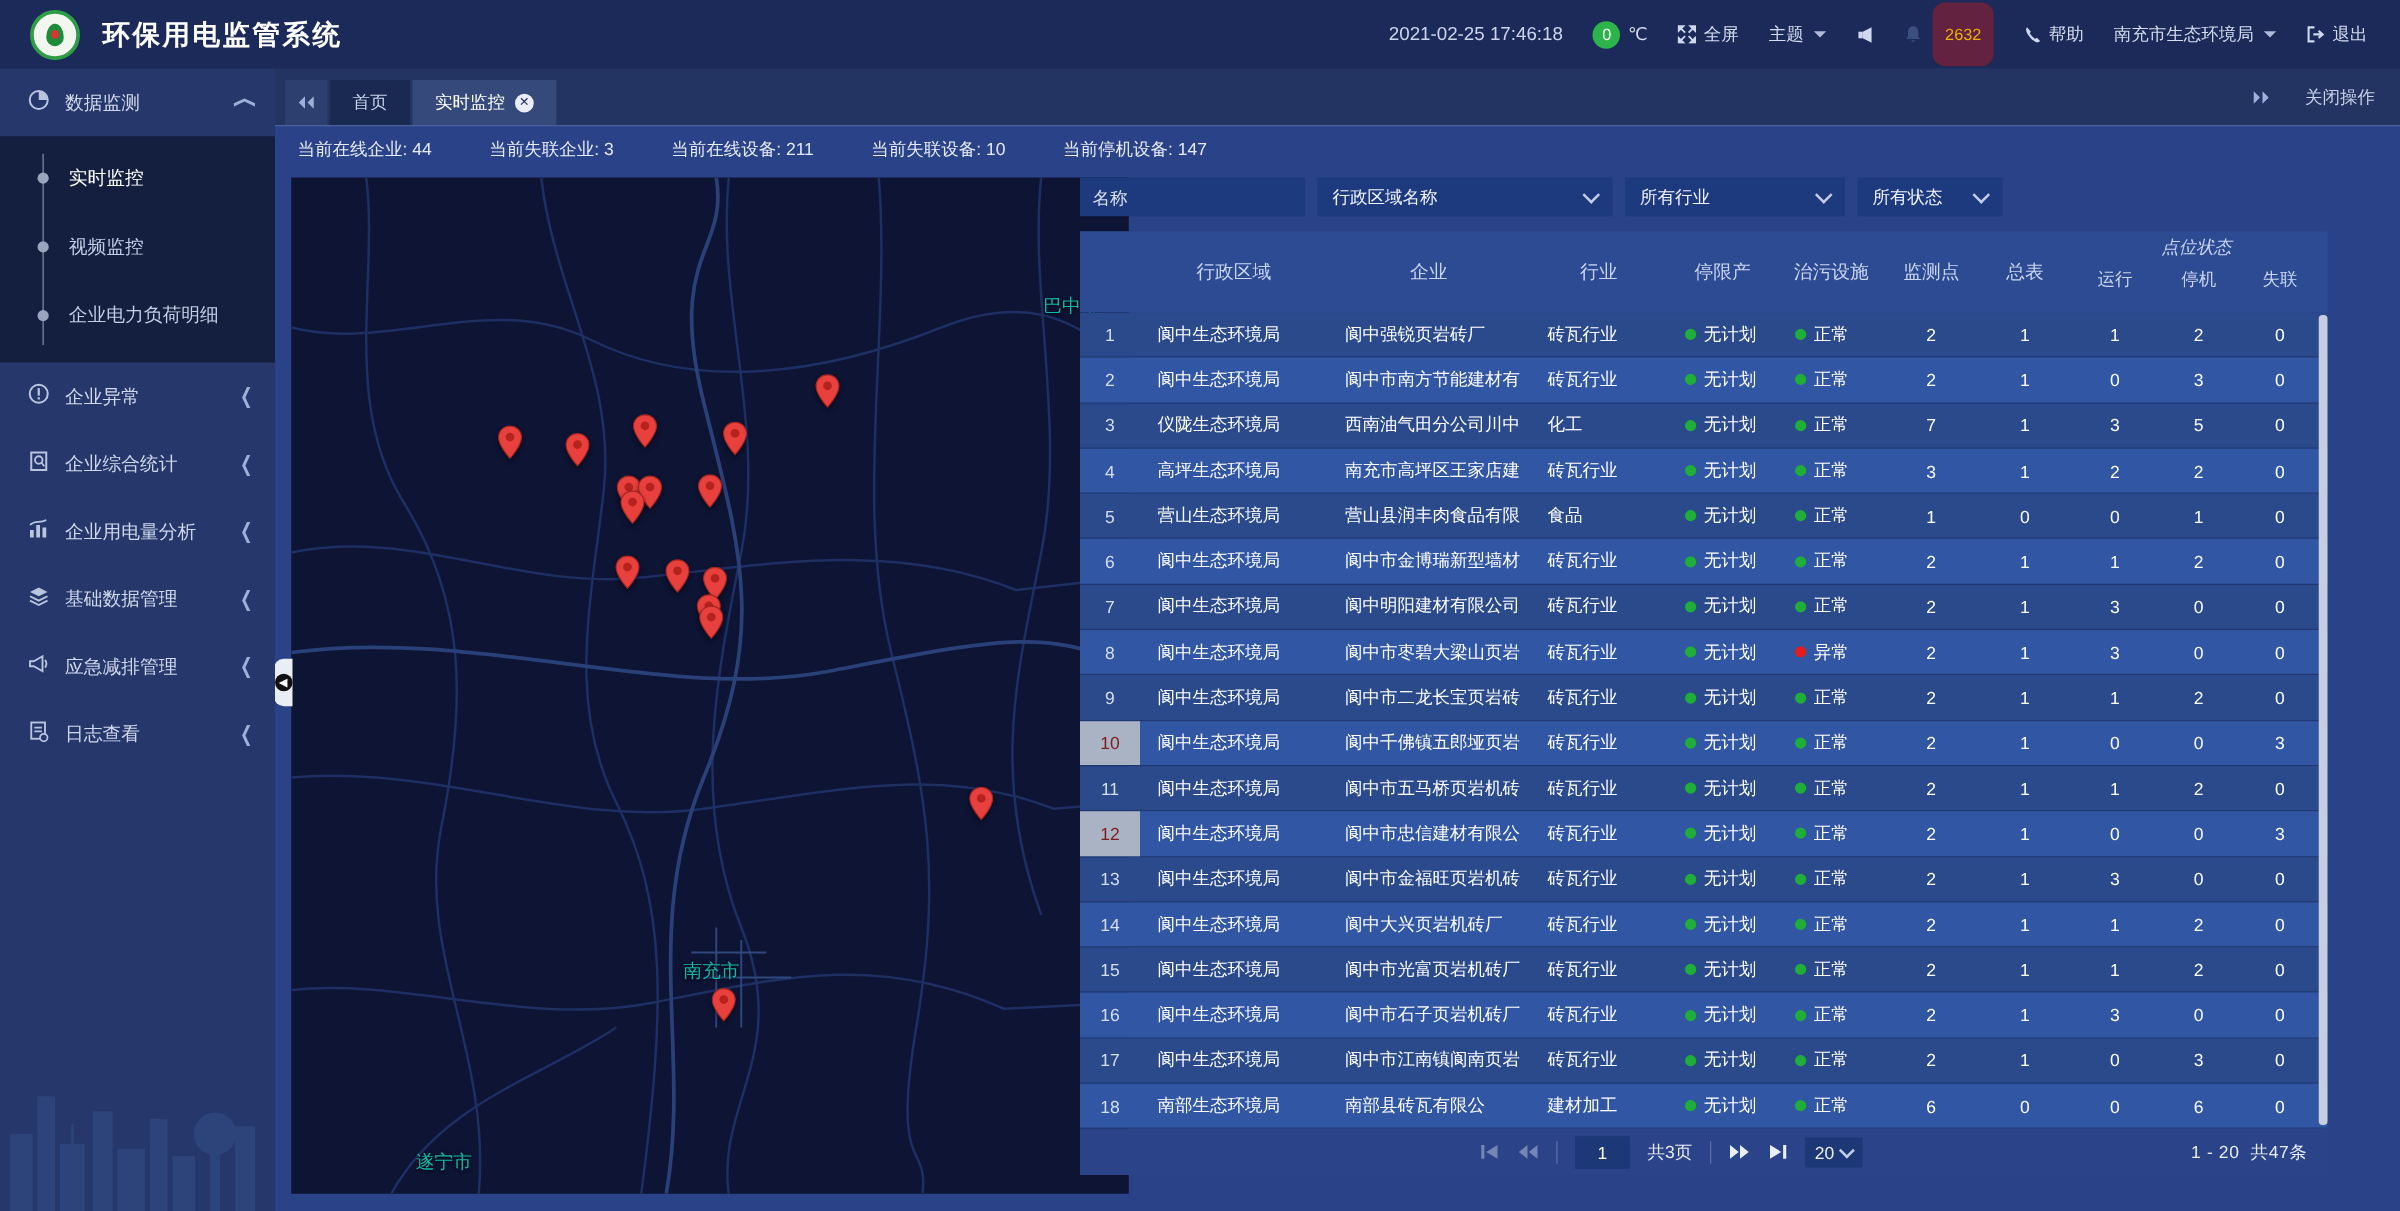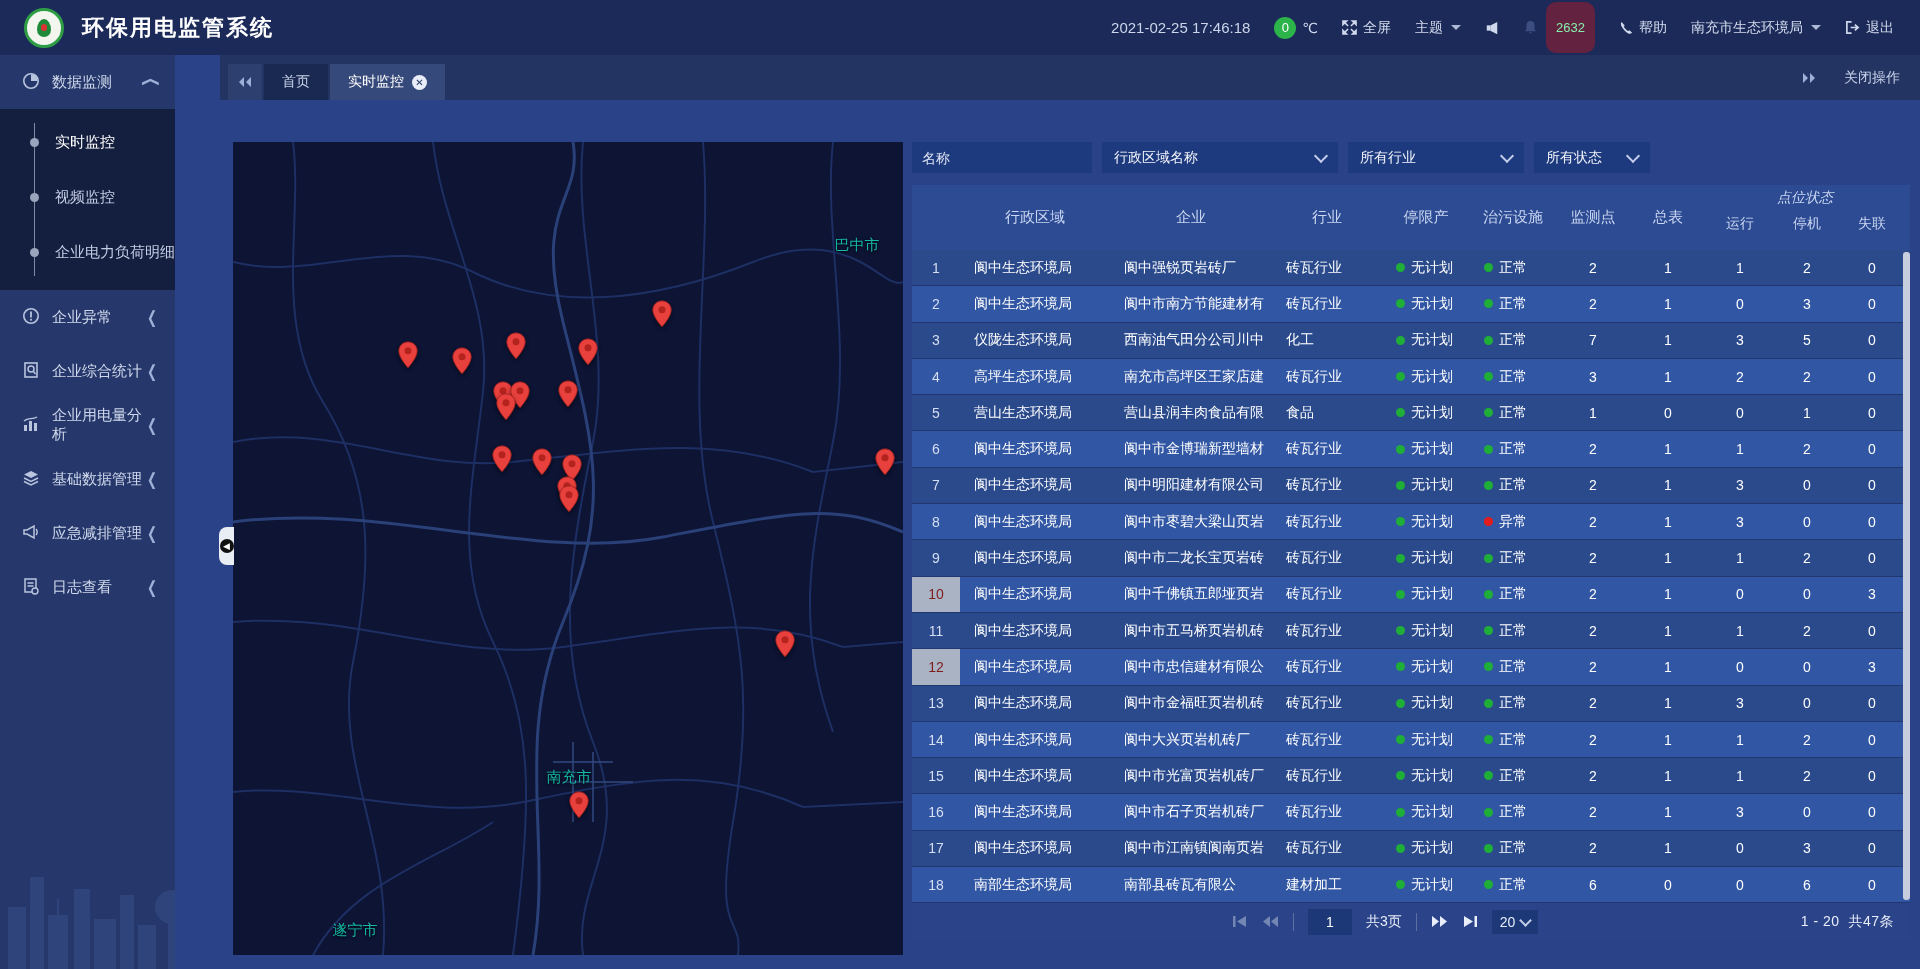--- a/index.html
+++ b/index.html
@@ -18,25 +18,25 @@
   .app-title{font-size:22px;font-weight:bold;letter-spacing:2px;margin-left:18px;color:#fff;}
   .hdr-right{margin-left:auto;display:flex;align-items:center;gap:24px;margin-right:26px;font-size:14px;color:#d5dcef;}
   .hdr-time{font-size:15px;color:#ccd5ea;}
   .temp-wrap{display:flex;align-items:center;gap:6px;}
   .temp-badge{width:22px;height:22px;border-radius:50%;background:#2cb34a;color:#fff;font-size:13px;
               display:flex;align-items:center;justify-content:center;}
   .hitem{display:flex;align-items:center;gap:6px;cursor:pointer;white-space:nowrap;}
   .caret{width:0;height:0;border-left:5px solid transparent;border-right:5px solid transparent;
          border-top:5px solid #aeb9d6;display:inline-block;margin-left:2px;}
   .bell-wrap{position:relative;display:flex;align-items:center;}
-  .badge-2632{background:#63223f;color:#86efac;font-size:13px;padding:18px 10px;border-radius:10px;margin-left:2px;}
+  .badge-2632{background:#63223f;color:#eab308;font-size:13px;padding:18px 10px;border-radius:10px;margin-left:2px;}
   .icon-svg{display:inline-block;vertical-align:middle;}
 
   
-  .sidebar{position:absolute;left:0;top:55px;width:175px;bottom:0;background:#26386b;z-index:20;overflow:hidden;}
+  .sidebar{position:absolute;left:0;top:55px;width:220px;bottom:0;background:#26386b;z-index:20;overflow:hidden;}
   .sgroup{height:54px;display:flex;align-items:center;padding:0 18px 0 22px;cursor:pointer;color:#cfd8ec;font-size:15px;}
   .sgroup .glabel{margin-left:12px;}
   .sgroup .chev{margin-left:auto;color:#9fb0d8;font-size:12px;transform:scaleY(1.4);}
   .chev.down{transform:rotate(90deg) scaleY(1.4);}
   .subwrap{background:#141e3f;position:relative;padding:6px 0 10px 0;}
   .rail{position:absolute;left:34px;top:14px;bottom:14px;width:1px;background:#7f8aa5;}
   .sitem{height:55px;display:flex;align-items:center;padding-left:55px;position:relative;cursor:pointer;
          color:#c3cde4;font-size:15px;}
   .sitem .dot{position:absolute;left:30px;top:50%;margin-top:-5px;width:9px;height:9px;border-radius:50%;background:#9aa5bd;}
   .sitem.active{color:#fff;}
@@ -63,21 +63,21 @@
   .map-panel{position:absolute;left:233px;top:142px;width:670px;height:813px;background:#0d1434;overflow:hidden;z-index:5;}
   .map-city{position:absolute;transform:translate(-50%,-50%);color:#14b8a6;font-size:15px;
             text-shadow:0 1px 3px #000;white-space:nowrap;pointer-events:none;}
   .pin{position:absolute;transform:translate(-50%,-100%);filter:drop-shadow(0 2px 2px rgba(0,0,0,.45));cursor:pointer;}
   .map-toggle{position:absolute;left:219px;top:527px;width:15px;height:38px;background:#e9edf4;
               border-radius:8px 0 0 8px;z-index:8;display:flex;align-items:center;justify-content:center;cursor:pointer;}
   .map-toggle b{width:14px;height:14px;border-radius:50%;background:#111;color:#fff;font-size:9px;
                 display:flex;align-items:center;justify-content:center;font-weight:normal;}
 
   
-  .table-panel{position:absolute;left:912px;top:142px;width:998px;height:798px;z-index:5;}
+  .table-panel{position:absolute;left:864px;top:142px;width:998px;height:798px;z-index:5;}
   .filters{display:flex;gap:10px;height:31px;}
   .f-input{width:160px;background:#1e3a7e;border:none;color:#fff;font-size:14px;padding:0 10px;outline:none;
            font-family:"Liberation Sans",sans-serif;}
   .f-input::placeholder{color:#dbe2f2;opacity:1;}
   .f-select{background:#1e3a7e;display:flex;align-items:center;justify-content:space-between;color:#f0f3fa;
             font-size:14px;padding:0 12px;cursor:pointer;}
   .f-select .vchev{width:8px;height:8px;border-right:2px solid #c3cdea;border-bottom:2px solid #c3cdea;
                    transform:rotate(45deg);margin-top:-4px;}
   .fw-region{width:212px;}.fw-industry{width:152px;}.fw-status{width:92px;}
 
@@ -288,20 +288,27 @@
         </div>
       </div>
     <div class="tabbar-right">
       <svg width="14" height="12" viewBox="0 0 14 12" style="cursor:pointer">
         <path d="M1 1 L6 6 L1 11 Z M8 1 L13 6 L8 11 Z" fill="#9fb0d8"></path>
       </svg>
       <span class="close-ops">关闭操作</span>
     </div>
   </div>
 
+  <div class="statsbar" id="stats-bar">
+      <span class="stat">当前在线企业: 44</span>
+      <span class="stat">当前失联企业: 3</span>
+      <span class="stat">当前在线设备: 211</span>
+      <span class="stat">当前失联设备: 10</span>
+      <span class="stat">当前停机设备: 147</span>
+    </div>
 
   <section class="map-panel">
     <svg width="670" height="813" viewBox="0 0 670 813" style="position:absolute;left:0;top:0">
       <g stroke="#1d2f63" stroke-width="2" fill="none">
         <path d="M0 120 C80 140 160 90 240 130 S420 160 520 120 S650 150 670 140"></path>
         <path d="M60 0 C70 80 40 180 90 260 S140 420 120 520 S160 700 150 813"></path>
         <path d="M200 0 C210 90 260 160 250 250 S220 420 260 500 S300 660 280 813"></path>
         <path d="M0 300 C100 280 180 330 280 320 S480 290 580 330 L670 320"></path>
         <path d="M350 0 C340 100 380 200 360 300 S320 500 360 600 S340 740 350 813"></path>
         <path d="M0 480 C120 470 220 520 330 505 S520 470 610 505 L670 500"></path>

